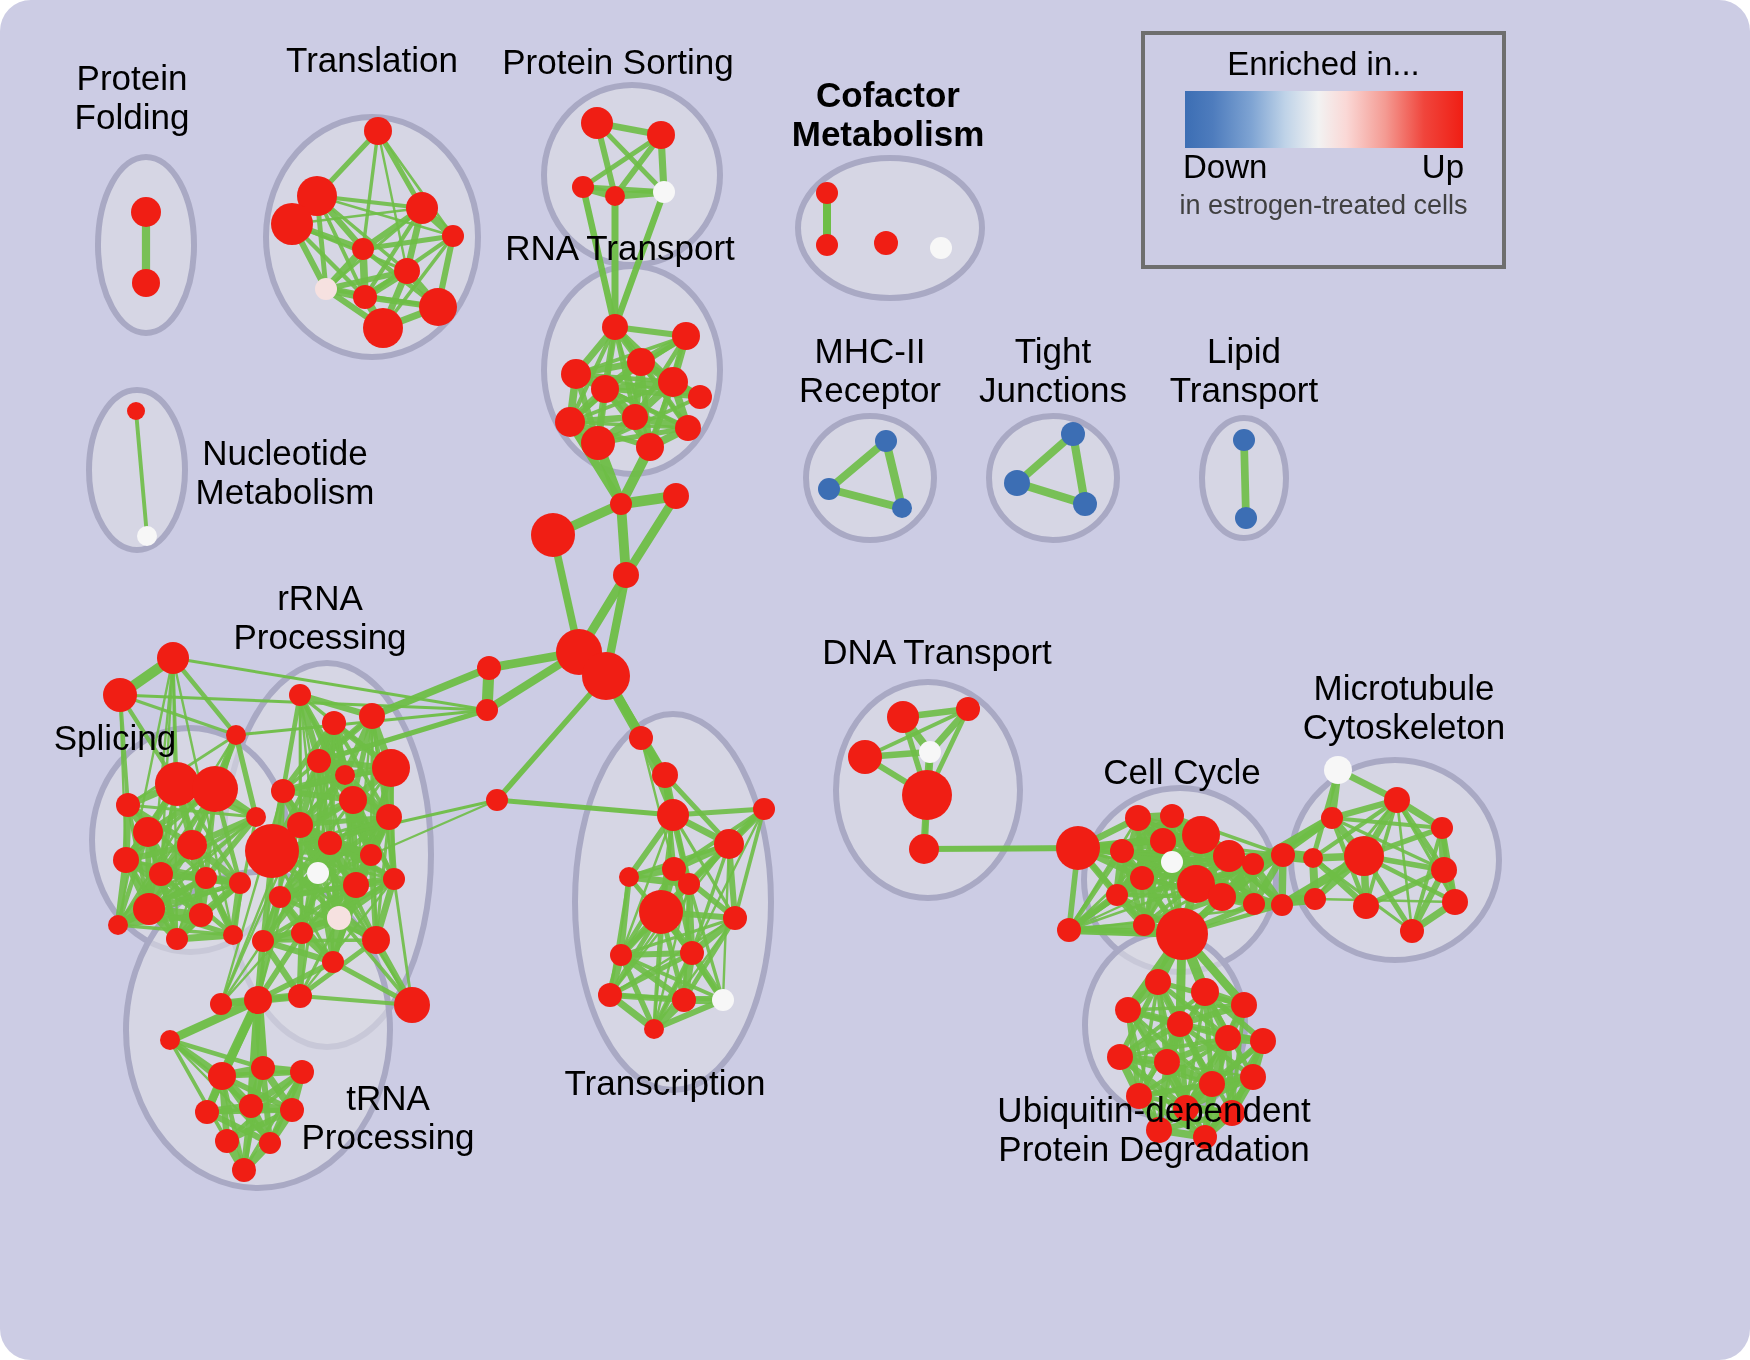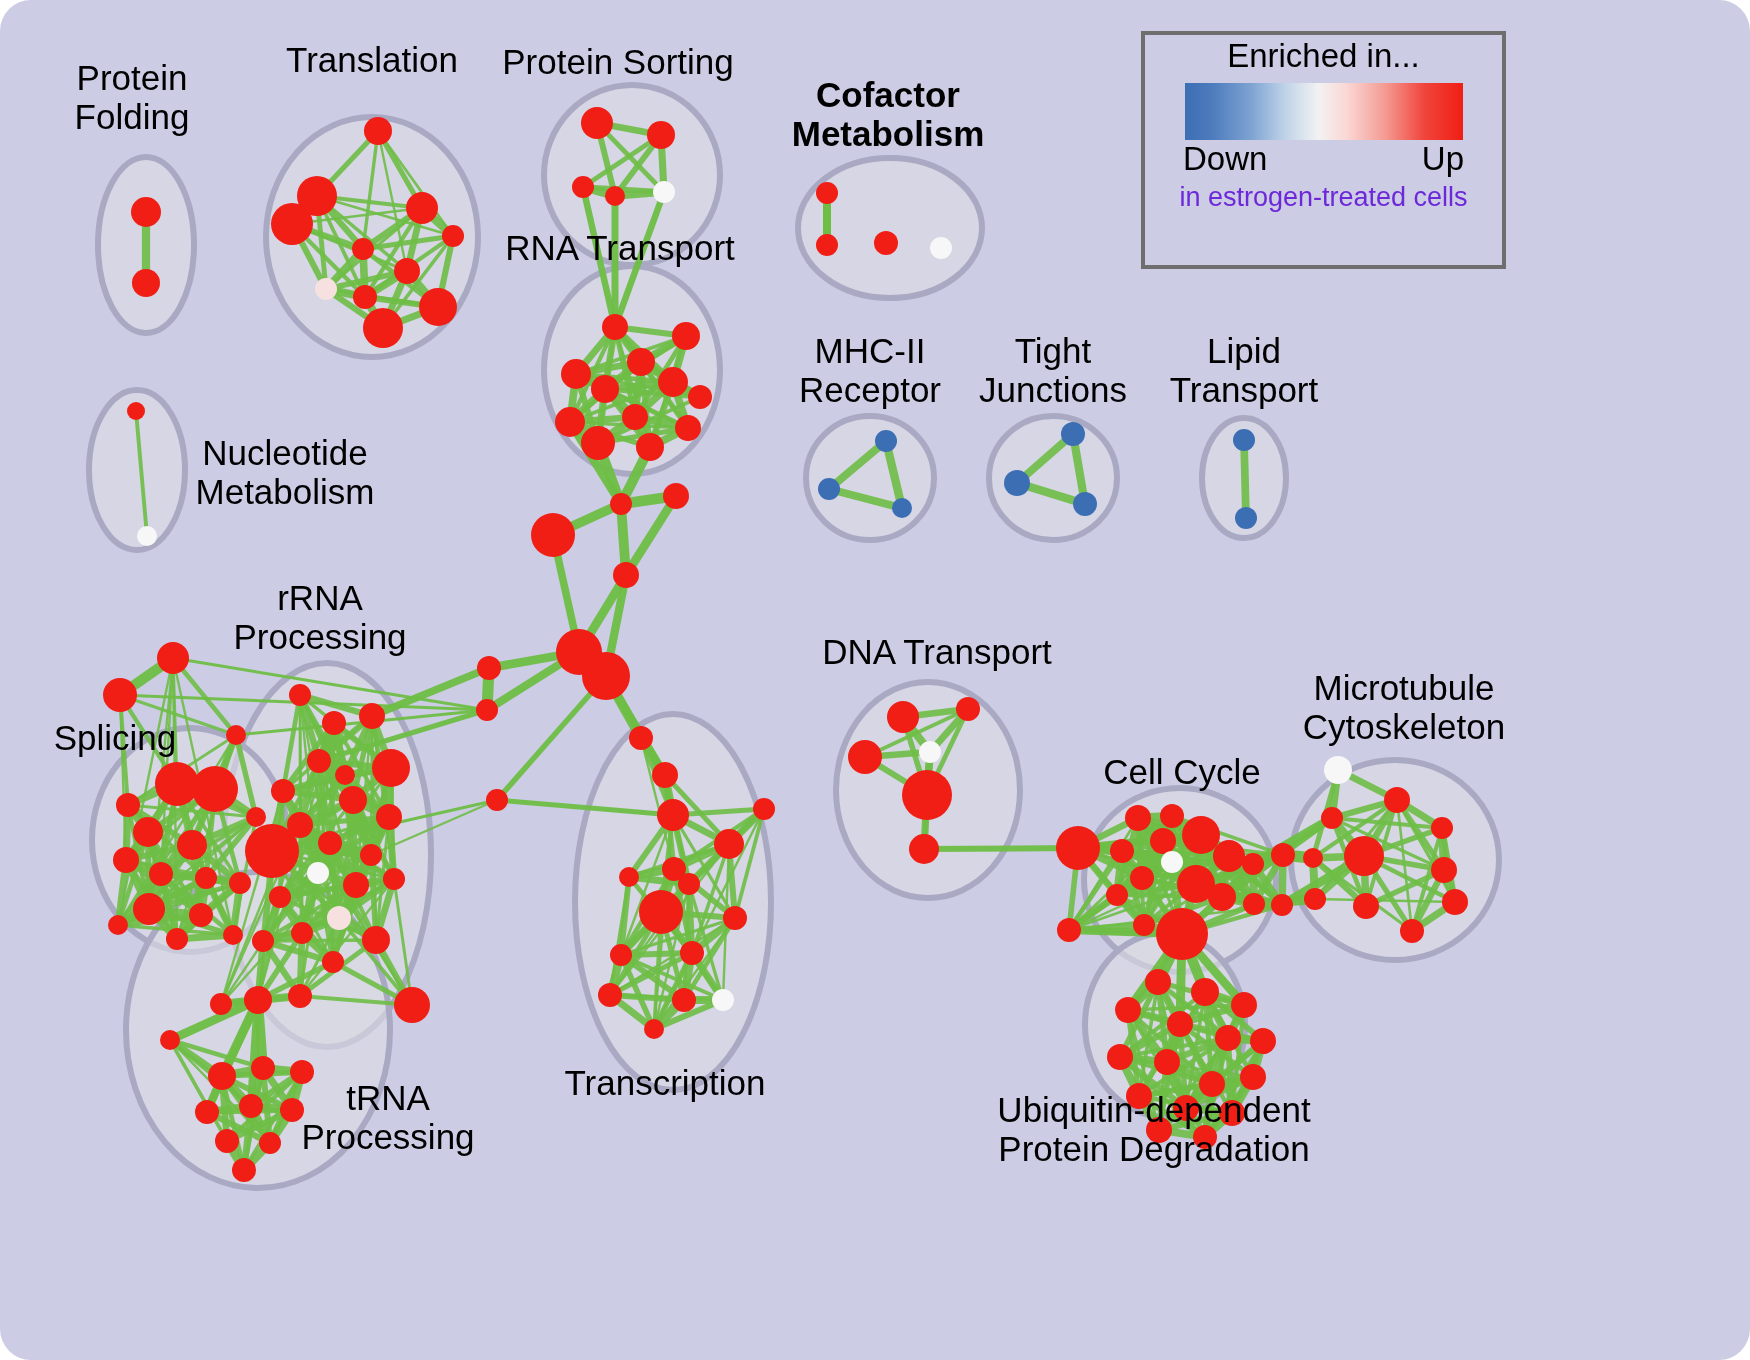--- a/index.html
+++ b/index.html
@@ -40,42 +40,42 @@
     width: 365px;
     height: 238px;
     background: #ccccE4;
     border: 4px solid #6e6e6e;
     box-sizing: border-box;
   }
   #legend-title {
     text-align: center;
     font-size: 33px;
     color: #000;
-    margin-top: 2px;
+    margin-top: 10px;
   }
   #legend-bar {
     margin: 8px auto 0 auto;
     width: 278px;
     height: 57px;
     background: linear-gradient(to right,
        #3C6EB4 0%, #4E7CBD 10%, #7FA4D3 24%, #BFD3E8 36%,
        #F2F2F2 48%, #FAD8D6 58%, #F49B93 72%, #F0453C 86%, #F01E14 100%);
   }
   #legend-ends {
     display: flex;
     justify-content: space-between;
     padding: 0 38px;
     margin-top: 0;
     font-size: 33px;
     color: #000;
   }
   .legend-sub {
     text-align: center;
     font-size: 27px;
-    color: #6d28d9;
+    color: #404040;
     line-height: 1.18;
   }
   .legend-sub.first { margin-top: 4px; }
 </style>
 </head>
 <body>
 
 <div id="canvas">
 
   <svg id="net" viewBox="0 0 1750 1360" preserveAspectRatio="none">

